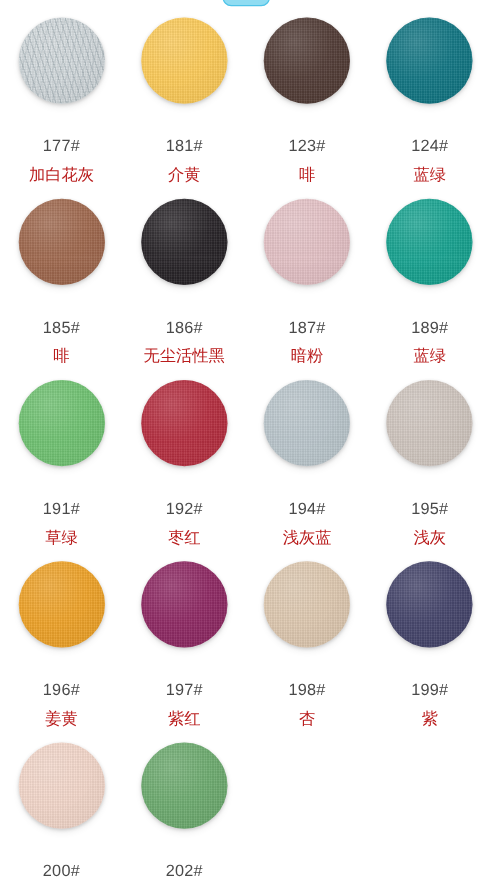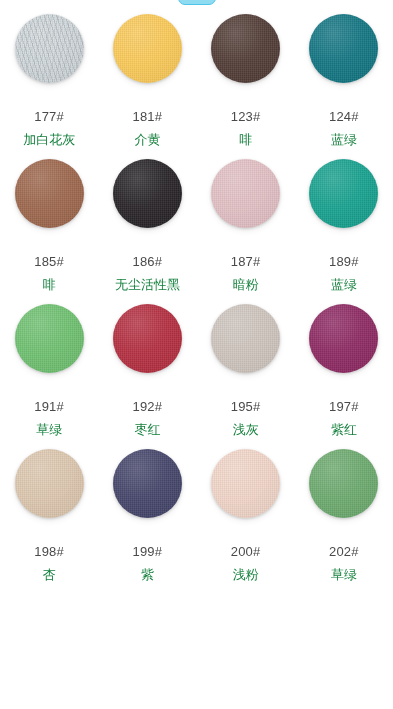--- a/index.html
+++ b/index.html
@@ -109,21 +109,21 @@
     font-size: 13px;
     color: #4a4a4a;
     letter-spacing: 0.2px;
     line-height: 1.1;
     text-align: center;
     white-space: nowrap;
   }
   .swatch-name {
     margin-top: 9px;
     font-size: 13px;
-    color: #15803d;
+    color: #b91c1c;
     line-height: 1.1;
     text-align: center;
     white-space: nowrap;
   }
 </style>
 </head>
 <body>
 
 <div id="top-marker"></div>
 
@@ -172,25 +172,35 @@
       <div class="swatch-disc" style="background-color: rgb(108, 192, 110);"></div>
       <div class="swatch-code">191#</div>
       <div class="swatch-name">草绿</div>
     </div>
     <div class="swatch-cell">
       <div class="swatch-disc" style="background-color: rgb(179, 42, 60);"></div>
       <div class="swatch-code">192#</div>
       <div class="swatch-name">枣红</div>
     </div>
     <div class="swatch-cell">
+      <div class="swatch-disc" style="background-color: rgb(184, 196, 202);"></div>
+      <div class="swatch-code">194#</div>
+      <div class="swatch-name">浅灰蓝</div>
+    </div>
+    <div class="swatch-cell">
       <div class="swatch-disc" style="background-color: rgb(206, 196, 189);"></div>
       <div class="swatch-code">195#</div>
       <div class="swatch-name">浅灰</div>
     </div>
     <div class="swatch-cell">
+      <div class="swatch-disc" style="background-color: rgb(237, 160, 36);"></div>
+      <div class="swatch-code">196#</div>
+      <div class="swatch-name">姜黄</div>
+    </div>
+    <div class="swatch-cell">
       <div class="swatch-disc" style="background-color: rgb(140, 37, 96);"></div>
       <div class="swatch-code">197#</div>
       <div class="swatch-name">紫红</div>
     </div>
     <div class="swatch-cell">
       <div class="swatch-disc" style="background-color: rgb(221, 199, 174);"></div>
       <div class="swatch-code">198#</div>
       <div class="swatch-name">杏</div>
     </div>
     <div class="swatch-cell">

